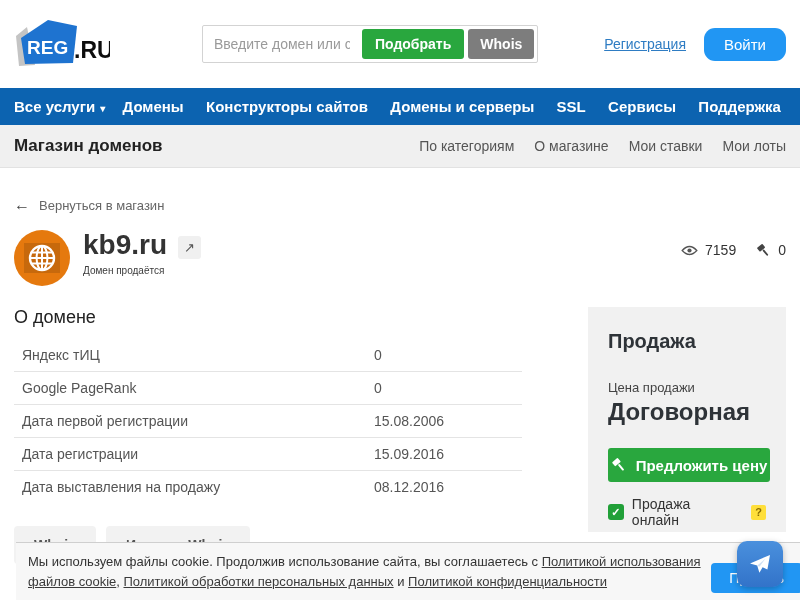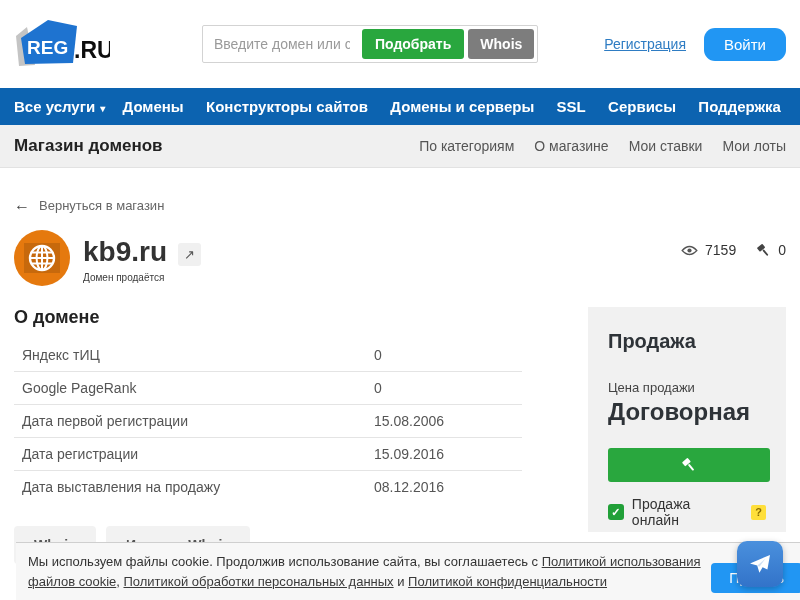--- a/index.html
+++ b/index.html
@@ -37,30 +37,30 @@
   .sub-nav-links { margin-left:auto; display:flex; gap:20px; }
   .sub-nav-links a { color:#555; font-size:14px; }
 
   
   .content { padding:0 14px; }
   .back-row { margin-top:29px; display:flex; align-items:center; gap:9px; color:#666; font-size:13px; cursor:pointer; width:max-content; }
   .back-arrow { font-size:16px; color:#444; line-height:1; }
 
   .domain-row { margin-top:17px; display:flex; align-items:flex-start; }
   .domain-titles { margin-left:13px; }
-  .domain-name-row { display:flex; align-items:flex-end; gap:11px;margin-top:7px; }
+  .domain-name-row { display:flex; align-items:flex-end; gap:11px; }
   .domain-name { font-size:28px; font-weight:bold; color:#333; line-height:1.05; }
   .ext-box { width:23px; height:23px; background:#f0f0f0; border-radius:3px; display:flex; align-items:center; justify-content:center; color:#555; font-size:13px; cursor:pointer; }
   .domain-status { margin-top:6px; font-size:10px; color:#3a3a3a; }
   .domain-stats { margin-left:auto; display:flex; align-items:center; gap:7px; padding-top:12px; font-size:14px; color:#333; }
   .stat-gap { width:6px; }
 
   .cols { display:flex; margin-top:21px; }
   .left-col { width:508px; }
-  .about-title { font-size:18px; font-weight:bold; color:#222; margin-bottom:11px; }
+  .about-title { font-size:18px; font-weight:normal; color:#222; margin-bottom:11px; }
   .trow { display:flex; padding:8px 0 8px 8px; border-bottom:1px solid #e4e4e4; font-size:14px; color:#555; }
   .trow:last-child { border-bottom:none; }
   .tlabel { flex:0 0 352px; }
   .whois-btns { display:flex; gap:10px; margin-top:23px; }
   .btn-light { background:#f2f2f2; color:#555; font-size:14px; font-weight:bold; padding:11px 20px; border-radius:4px; }
 
   .sale-panel { margin-left:auto; width:198px; background:#f1f1f1; padding:23px 20px 24px; height:225px; }
   .sale-title { font-size:20px; font-weight:bold; color:#2e3338; }
   .price-label { margin-top:27px; font-size:13px; color:#444; }
   .price-value { margin-top:3px; font-size:24px; font-weight:bold; color:#2e3338; }
@@ -216,20 +216,21 @@
       <div class="sale-title">Продажа</div>
       <div class="price-label">Цена продажи</div>
       <div class="price-value">Договорная</div>
       <button class="btn btn-offer">
         <svg width="16" height="16" viewBox="0 0 16 16">
           <g fill="#fff" transform="rotate(-40 8 8)">
             <rect x="4.2" y="1.5" width="7.4" height="5.2" rx="0.9"></rect>
             <rect x="7.1" y="7.2" width="2" height="7.8" rx="1"></rect>
           </g>
         </svg>
+        <span>Предложить цену</span>
       </button>
       <div class="online-row">
         <span class="checkbox">✓</span>
         <span>Продажа онлайн</span>
         <span class="help-badge">?</span>
       </div>
     </div>
 
   </div>
 </div>

